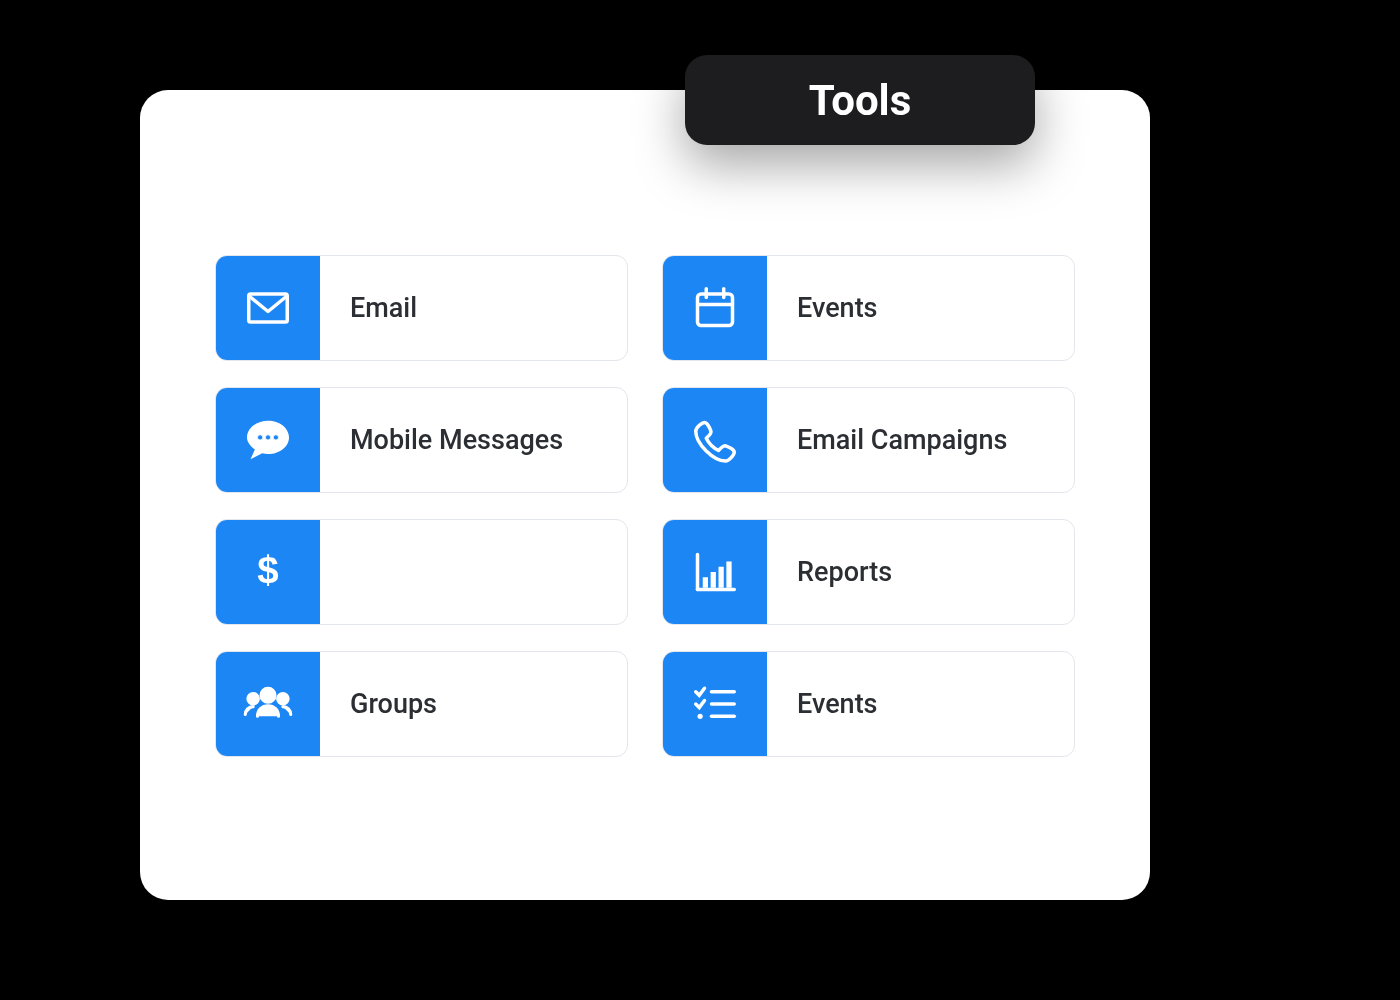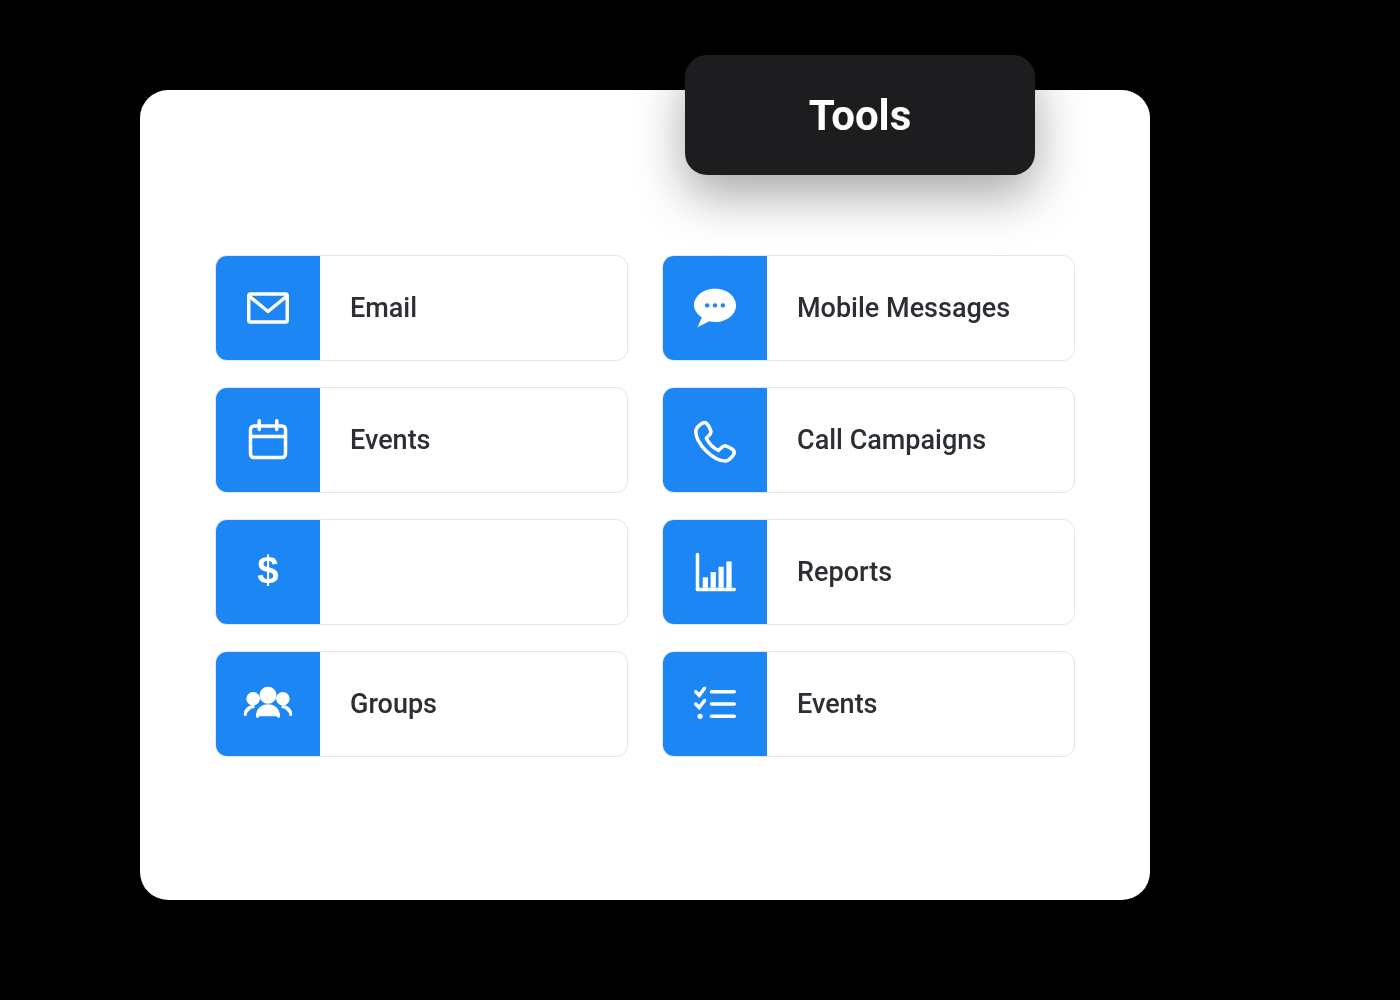--- a/index.html
+++ b/index.html
@@ -24,21 +24,21 @@
     height: 810px;
     background: #ffffff;
     border-radius: 28px;
     box-shadow: 0 30px 90px 60px rgba(0,0,0,0.55);
   }
   .badge {
     position: absolute;
     left: 685px;
     top: 55px;
     width: 350px;
-    height: 120px;
+    height: 90px;
     background: #1d1d20;
     color: #ffffff;
     border-radius: 22px;
     display: flex;
     align-items: center;
     justify-content: center;
     font-size: 42px;
     font-weight: 700;
     box-shadow: 0 20px 50px rgba(0,0,0,0.35);
   }
@@ -99,48 +99,48 @@
             <rect x="10" y="16" width="44" height="32" rx="2" fill="none" stroke-width="4"></rect>
             <path d="M10 18 L32 36 L54 18" fill="none" stroke-width="4" stroke-linejoin="round"></path>
           </svg>
         </div>
         <div class="label">Email</div>
       </div>
 
       <div class="tile">
         <div class="icon">
           <svg viewBox="0 0 64 64">
+            <rect x="12" y="16" width="40" height="36" rx="4" fill="none" stroke-width="4"></rect>
+            <line x1="12" y1="28" x2="52" y2="28" stroke-width="4"></line>
+            <line x1="22" y1="10" x2="22" y2="20" stroke-width="4" stroke-linecap="round"></line>
+            <line x1="42" y1="10" x2="42" y2="20" stroke-width="4" stroke-linecap="round"></line>
+          </svg>
+        </div>
+        <div class="label">Events</div>
+      </div>
+
+      <div class="tile">
+        <div class="icon">
+          <svg viewBox="0 0 64 64">
             <path d="M32 10c13.3 0 24 8.5 24 19S45.3 48 32 48c-2.3 0-4.5-.3-6.6-.8L12 54l5-11.2C12.1 39 8 34.4 8 29 8 18.5 18.7 10 32 10z" fill="#ffffff" stroke="none"></path>
             <circle cx="23" cy="29" r="3" fill="#1d86f5"></circle>
             <circle cx="32" cy="29" r="3" fill="#1d86f5"></circle>
             <circle cx="41" cy="29" r="3" fill="#1d86f5"></circle>
           </svg>
         </div>
         <div class="label">Mobile Messages</div>
       </div>
 
       <div class="tile">
         <div class="icon">
           <svg viewBox="0 0 64 64">
-            <rect x="12" y="16" width="40" height="36" rx="4" fill="none" stroke-width="4"></rect>
-            <line x1="12" y1="28" x2="52" y2="28" stroke-width="4"></line>
-            <line x1="22" y1="10" x2="22" y2="20" stroke-width="4" stroke-linecap="round"></line>
-            <line x1="42" y1="10" x2="42" y2="20" stroke-width="4" stroke-linecap="round"></line>
-          </svg>
-        </div>
-        <div class="label">Events</div>
-      </div>
-
-      <div class="tile">
-        <div class="icon">
-          <svg viewBox="0 0 64 64">
             <path d="M20 12c3 0 6 6 7 9 1 2 0 4-2 6l-3 3c3 6 8 11 14 14l3-3c2-2 4-3 6-2 3 1 9 4 9 7 0 3-6 10-10 10-14 0-34-20-34-34 0-4 7-10 10-10z" fill="none" stroke-width="4" stroke-linejoin="round"></path>
           </svg>
         </div>
-        <div class="label">Call Campaigns</div>
+        <div class="label">Email Campaigns</div>
       </div>
 
       <div class="tile">
         <div class="icon">
           <svg viewBox="0 0 64 64">
             <text x="32" y="44" text-anchor="middle" font-size="44" font-weight="700" font-family="Arial, sans-serif" fill="#ffffff" stroke="none">$</text>
           </svg>
         </div>
       </div>
 

